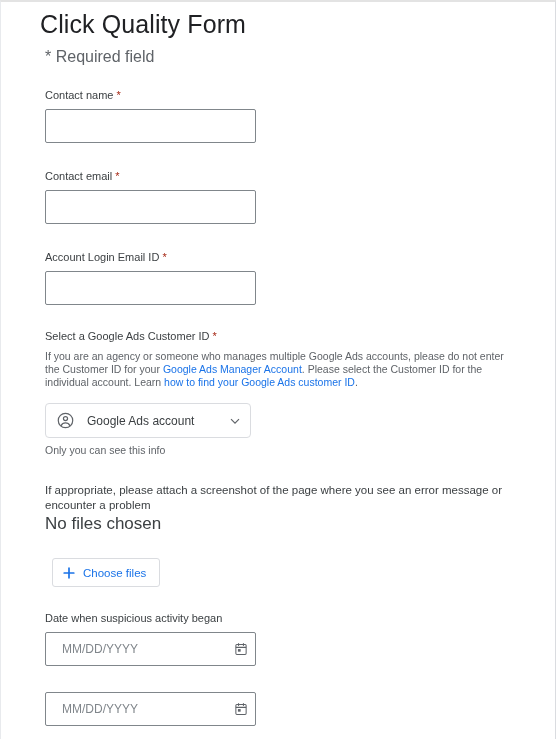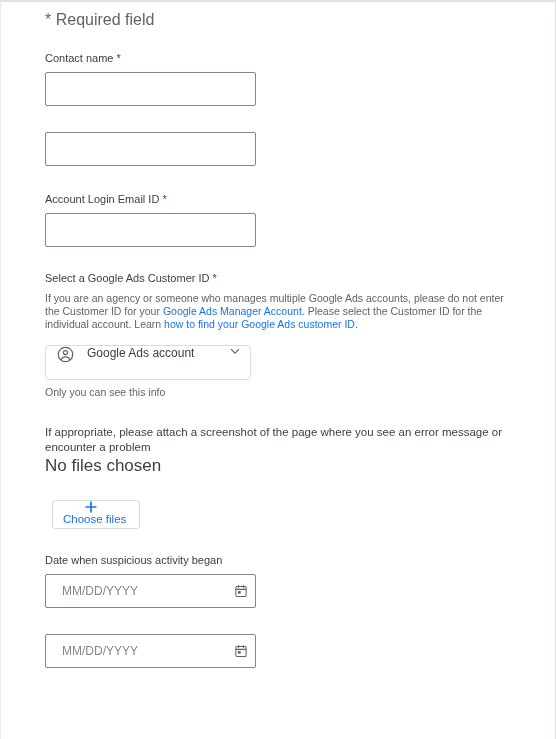--- a/index.html
+++ b/index.html
@@ -88,21 +88,21 @@
     cursor: pointer;
   }
 
   .account-select {
     width: 206px;
     height: 35px;
     border: 1px solid #dadce0;
     border-radius: 4px;
     background: #fff;
     display: flex;
-    align-items: flex-start;
+    align-items: center;
     padding: 0 10px 0 11px;
     cursor: pointer;
   }
   .account-icon {
     width: 17px;
     height: 17px;
     flex: 0 0 17px;
     margin-right: 13px;
     display: block;
   }
@@ -141,21 +141,20 @@
     display: inline-flex;
     align-items: center;
     height: 29px;
     border: 1px solid #dadce0;
     border-radius: 3px;
     background: #fff;
     margin: 11px 0 0 51px;
     padding: 0 13px 0 10px;
     cursor: pointer;
     font-family: "Liberation Sans", sans-serif;
-    flex-direction: column;
   }
   .plus-icon {
     width: 12px;
     height: 12px;
     margin-right: 8px;
     flex: 0 0 12px;
     display: block;
   }
   .choose-label {
     font-size: 11.5px;
@@ -181,35 +180,37 @@
   .spacer-14 { height: 14px; }
   .spacer-24 { height: 24px; }
   .spacer-26 { height: 26px; }
 </style>
 </head>
 <body>
 
 <div id="page">
   <div class="form-wrap">
 
+    <h1 class="page-title">Click Quality Form</h1>
 
     <div class="required-note">* Required field</div>
 
     <div class="spacer-12"></div>
 
     
     <div class="field-block">
       <div class="field-label"><span>Contact name </span><span class="req">*</span></div>
       <input class="text-input" type="text" placeholder="" style="">
     </div>
 
     <div class="spacer-26"></div>
 
     
     <div class="field-block">
+      <div class="field-label"><span>Contact email </span><span class="req">*</span></div>
       <input class="text-input" type="text" placeholder="" style="">
     </div>
 
     <div class="spacer-26"></div>
 
     
     <div class="field-block">
       <div class="field-label"><span>Account Login Email ID </span><span class="req">*</span></div>
       <input class="text-input" type="text" placeholder="" style="">
     </div>

